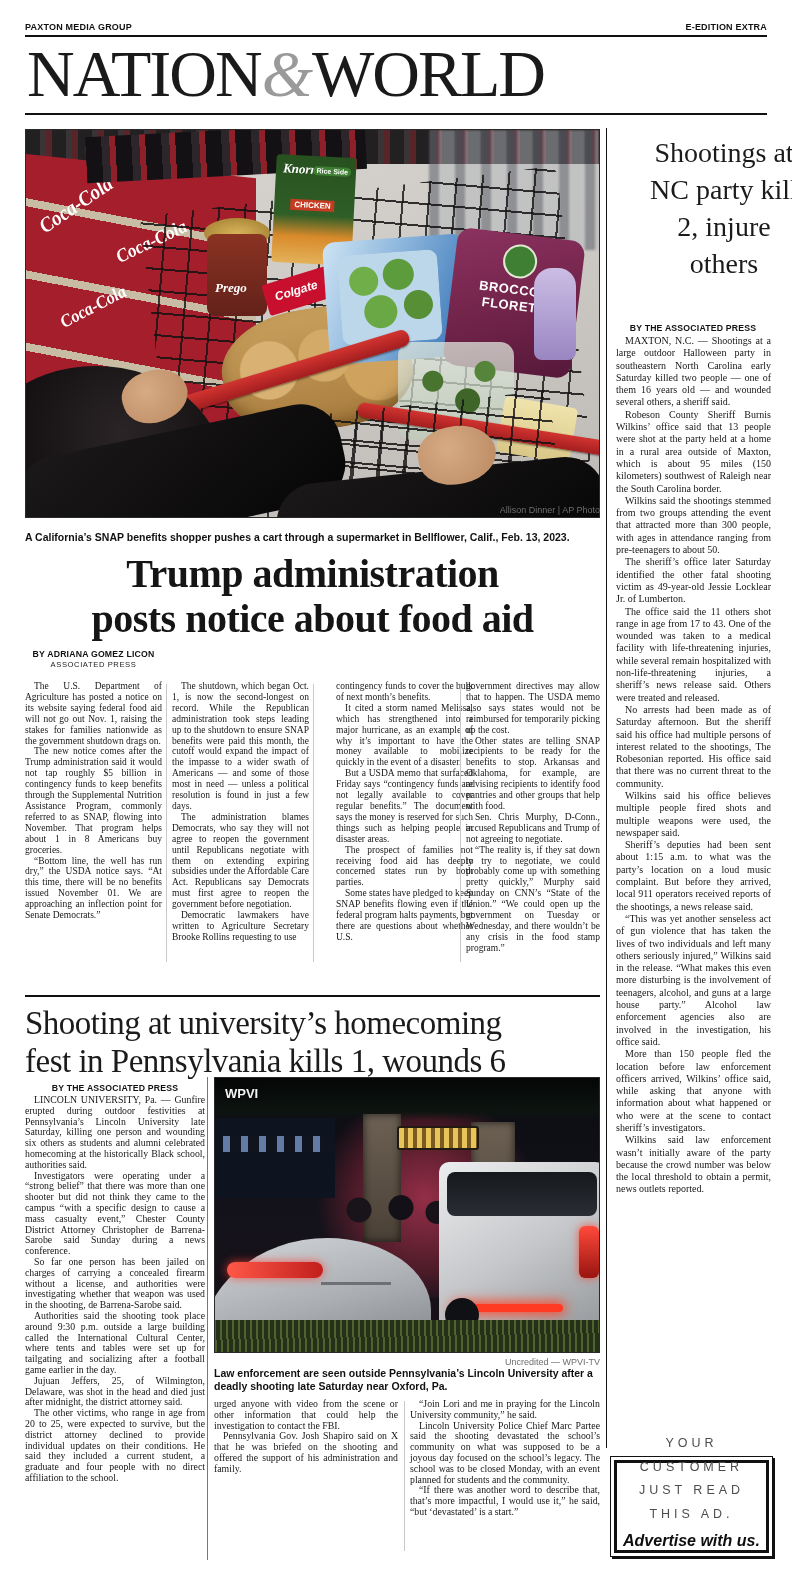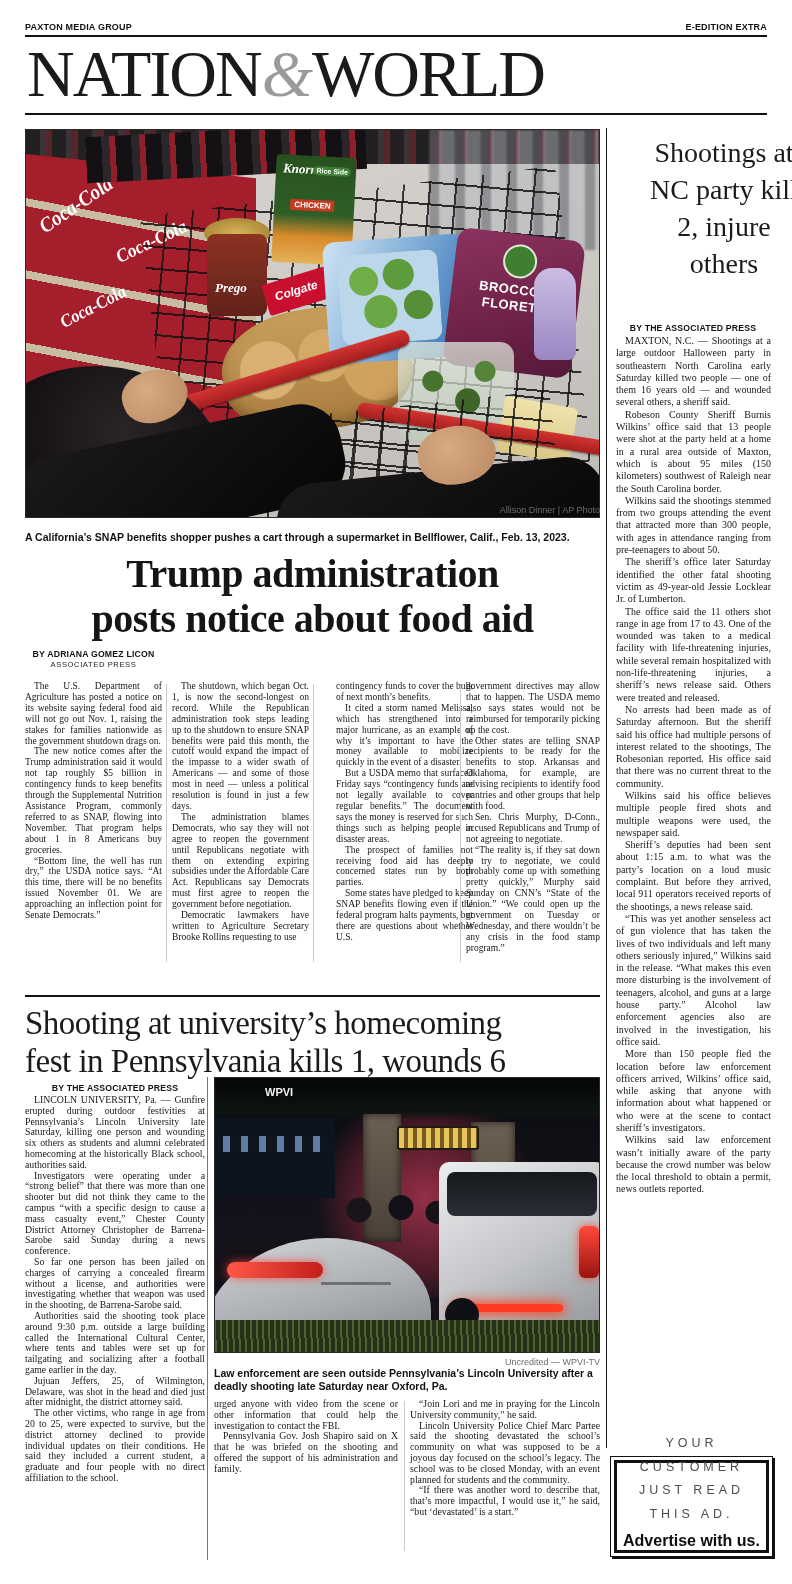--- a/index.html
+++ b/index.html
@@ -40,21 +40,21 @@
   .copy-pa{font-size:9.8px;line-height:10.8px;}
   .vsep{background:#111;width:1px;}
   .vsep-light{background:#c9c9c9;width:1px;}
 
   
   .ad{border:1px solid #111;box-shadow:2px 2px 0 #111;padding:3px;background:#fff;box-sizing:border-box;}
   .ad-inner{border:3px solid #111;height:100%;box-sizing:border-box;display:flex;
             flex-direction:column;align-items:center;justify-content:flex-end;gap:8px;}
   .ad-line{font-family:"Liberation Sans",sans-serif;font-size:12.5px;line-height:15.5px;
            letter-spacing:4px;color:#4d4d4d;}
-  .ad-cta{font-family:"Liberation Sans",sans-serif;font-weight:bold;
+  .ad-cta{font-family:"Liberation Sans",sans-serif;font-weight:bold;font-style:italic;
           font-size:16px;color:#0e0e0e;margin-top:2px;}
 
   
   .ph1{background:linear-gradient(160deg,#d8d5d0 0%,#cfccc7 45%,#bdbab5 100%);}
   .ph1 .aisle-top{left:0;top:0;width:100%;height:34px;
       background:repeating-linear-gradient(90deg,#232021 0 14px,#3a3436 14px 20px,#57242a 20px 26px);}
   .ph1 .aisle-right{right:0;top:0;width:170px;height:120px;background:
       repeating-linear-gradient(90deg,rgba(90,95,105,.55) 0 10px,rgba(180,184,190,.5) 10px 26px);
       filter:blur(1px);}
   .cola-shelf{left:0;top:24px;width:230px;height:300px;
@@ -82,22 +82,22 @@
       background:radial-gradient(circle,rgba(255,90,60,.5) 0%,transparent 70%);}
   .pillar{background:linear-gradient(#6d6154,#4a4036);box-shadow:inset 0 0 8px rgba(0,0,0,.7);}
   .archsign{background:repeating-linear-gradient(90deg,#e8c55a 0 5px,#7a5a20 5px 9px);
       border:2px solid #201a12;border-radius:3px;}
   .windows{background:repeating-linear-gradient(90deg,rgba(120,150,200,.8) 0 7px,rgba(15,20,30,.9) 7px 18px);}
   .sedan{background:linear-gradient(165deg,#d4d7da 0%,#a9adb1 55%,#7d8185 100%);
       border-radius:55% 45% 0 0/90% 60% 0 0;}
   .suv{background:linear-gradient(150deg,#ecedee 0%,#c4c6c9 50%,#8e9195 100%);border-radius:10px 14px 4px 4px;}
   .grass{background:#243017;
       background-image:repeating-linear-gradient(88deg,rgba(120,150,70,.5) 0 2px,transparent 2px 6px);}
-  .wm{font-family:"Liberation Sans",sans-serif;font-weight:bold;color:#f2f2f2;font-size:11px;
-      text-shadow:0 0 3px rgba(0,0,0,.8);margin-left:40px;}
+  .wm{font-family:"Liberation Sans",sans-serif;font-weight:bold;color:#f2f2f2;font-size:13px;
+      text-shadow:0 0 3px rgba(0,0,0,.8);}
 </style>
 </head>
 <body>
 
 <div class="page">
 
   <div class="abs topbar-label" style="left:25px;top:22px;">PAXTON MEDIA GROUP</div>
   <div class="abs topbar-label" style="right:25px;top:22px;">E-EDITION EXTRA</div>
   <div class="abs rule" style="left:25px;top:35px;width:742px;height:1.5px;"></div>
 

